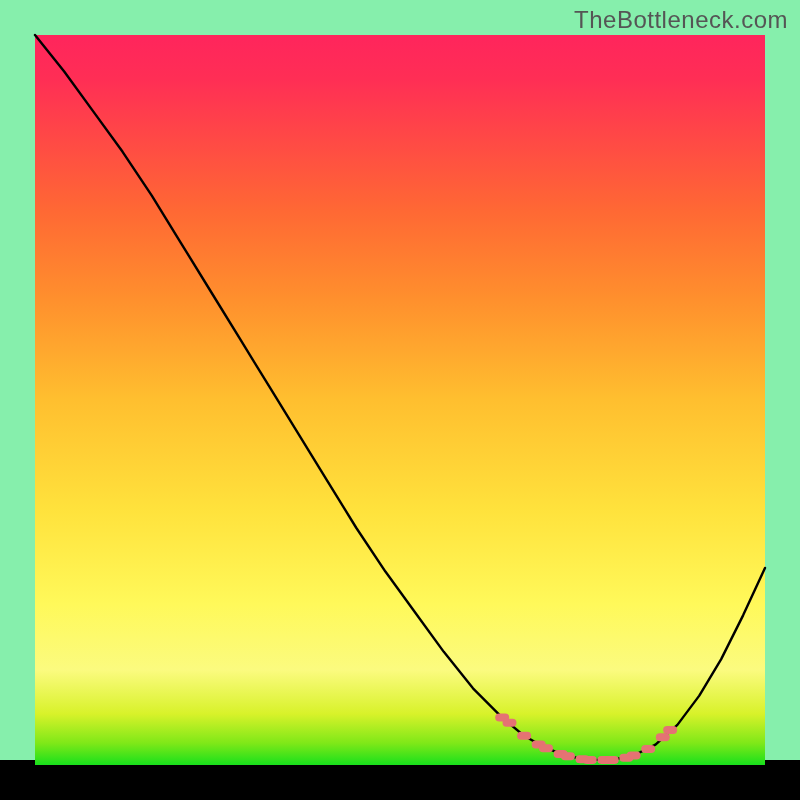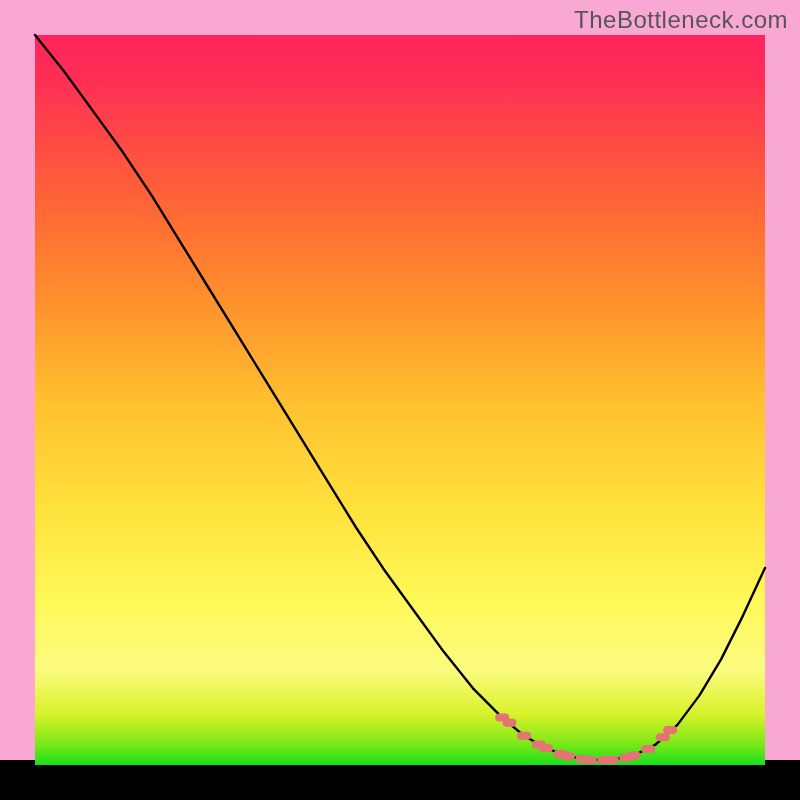--- a/index.html
+++ b/index.html
@@ -8,21 +8,21 @@
     width: 800px;
     height: 800px;
     background: #000;
     font-family: Arial, Helvetica, sans-serif;
     overflow: hidden;
   }
   .frame {
     position: relative;
     width: 800px;
     height: 760px;
-    background: #f9a8d4;
+    background: #86efac;
   }
   .watermark {
     position: absolute;
     top: 6px;
     right: 12px;
     color: #555;
     font-size: 24px;
     font-weight: 500;
     letter-spacing: 0.5px;
     z-index: 20;

